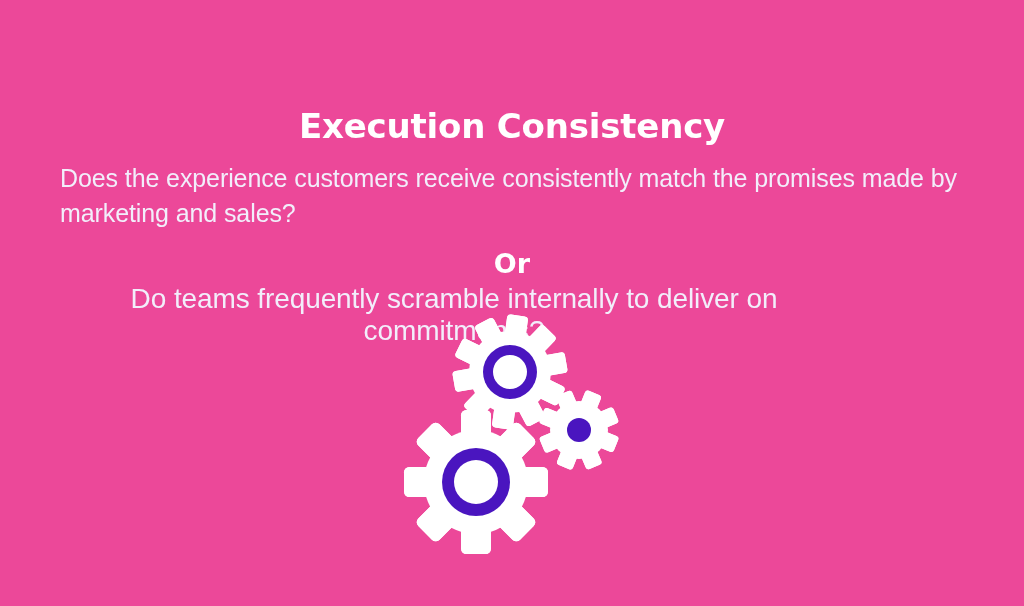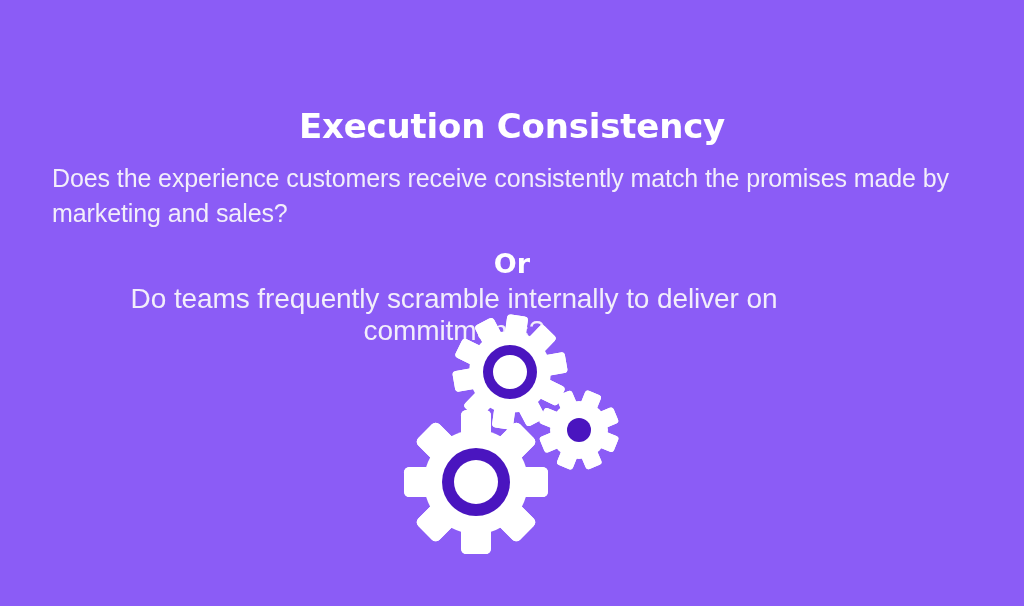--- a/index.html
+++ b/index.html
@@ -9,21 +9,21 @@
   body {
     width: 1024px;
     height: 606px;
     overflow: hidden;
     font-family: "DejaVu Sans", "Liberation Sans", sans-serif;
   }
   #slide {
     position: relative;
     width: 1024px;
     height: 606px;
-    background: #8b5cf6;
+    background: #ec4899;
     overflow: hidden;
   }
   #content {
     position: absolute;
     left: 0;
     top: 0;
     width: 1024px;
   }
   .title {
     position: absolute;
@@ -33,21 +33,21 @@
     text-align: center;
     color: #ffffff;
     font-family: "DejaVu Sans", "Liberation Sans", sans-serif;
     font-size: 34px;
     font-weight: bold;
     letter-spacing: -0.2px;
     line-height: 44px;
   }
   .question-block {
     position: absolute;
-    left: 52px;
+    left: 60px;
     top: 161px;
     width: 920px;
     text-align: left;
   }
   .question-a {
     color: #f2eefb;
     font-family: "Liberation Sans", "DejaVu Sans", sans-serif;
     font-size: 25px;
     font-weight: 400;
     line-height: 35px;

